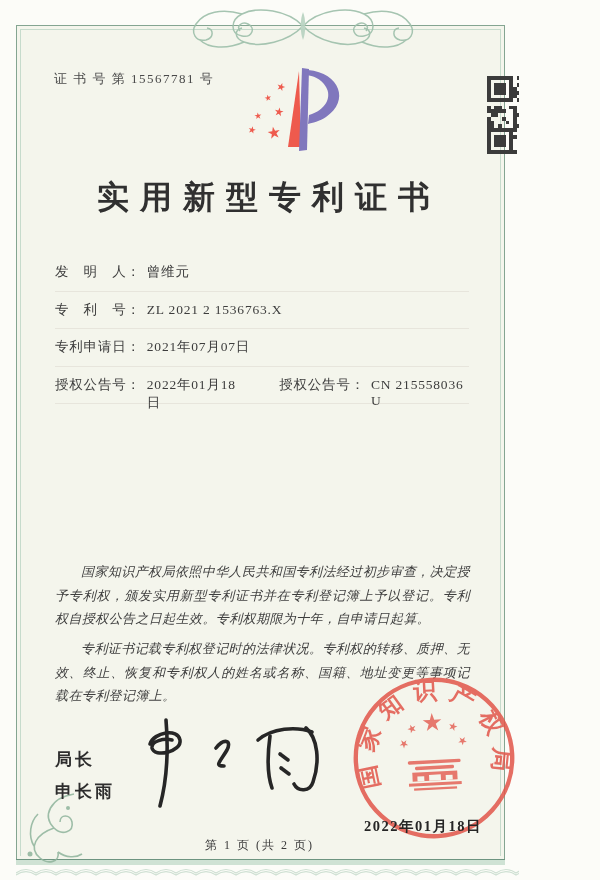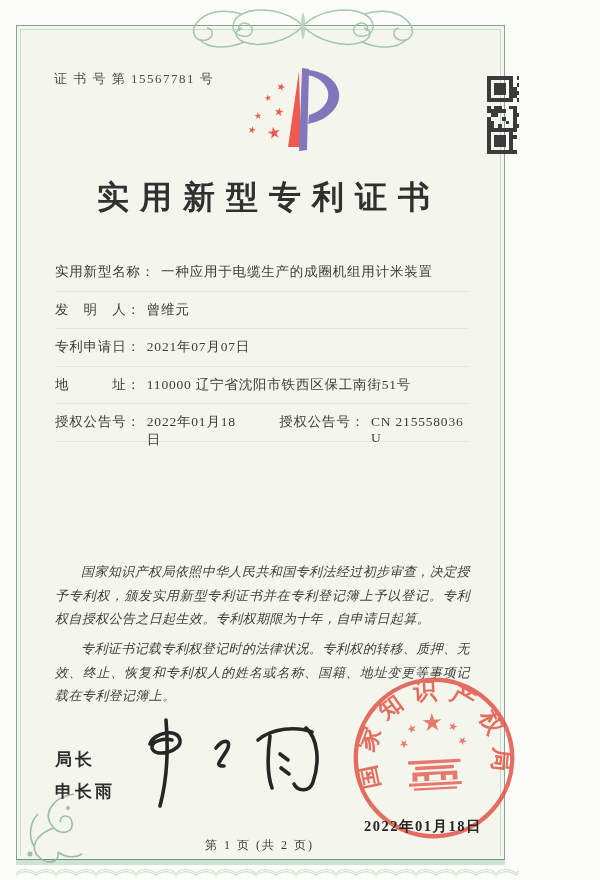--- a/index.html
+++ b/index.html
@@ -335,34 +335,30 @@
       <rect x="11" y="20" width="1" height="1"></rect>
       <rect x="15" y="20" width="1" height="1"></rect>
       <rect x="16" y="20" width="1" height="1"></rect>
       <rect x="17" y="20" width="1" height="1"></rect>
     </svg>
 
   <div class="title">实用新型专利证书</div>
 
   <div class="fields">
     <div class="frow">
-      <span class="flabel">实用新型名称：</span>
-      <span class="fvalue">一种应用于电缆生产的成圈机组用计米装置</span>
-    </div>
-    <div class="frow">
       <span class="flabel">发　明　人：</span>
       <span class="fvalue">曾维元</span>
     </div>
     <div class="frow">
+      <span class="flabel">专　利　号：</span>
+      <span class="fvalue">ZL 2021 2 1536763.X</span>
+    </div>
+    <div class="frow">
       <span class="flabel">专利申请日：</span>
       <span class="fvalue">2021年07月07日</span>
-    </div>
-    <div class="frow">
-      <span class="flabel">地　　　址：</span>
-      <span class="fvalue">110000 辽宁省沈阳市铁西区保工南街51号</span>
     </div>
     <div class="frow">
       <span class="flabel">授权公告号：</span>
       <span class="fvalue">2022年01月18日</span>
       <span class="flabel g2">授权公告号：</span>
       <span class="fvalue">CN 215558036 U</span>
     </div>
   </div>
 
   <div class="paras">

